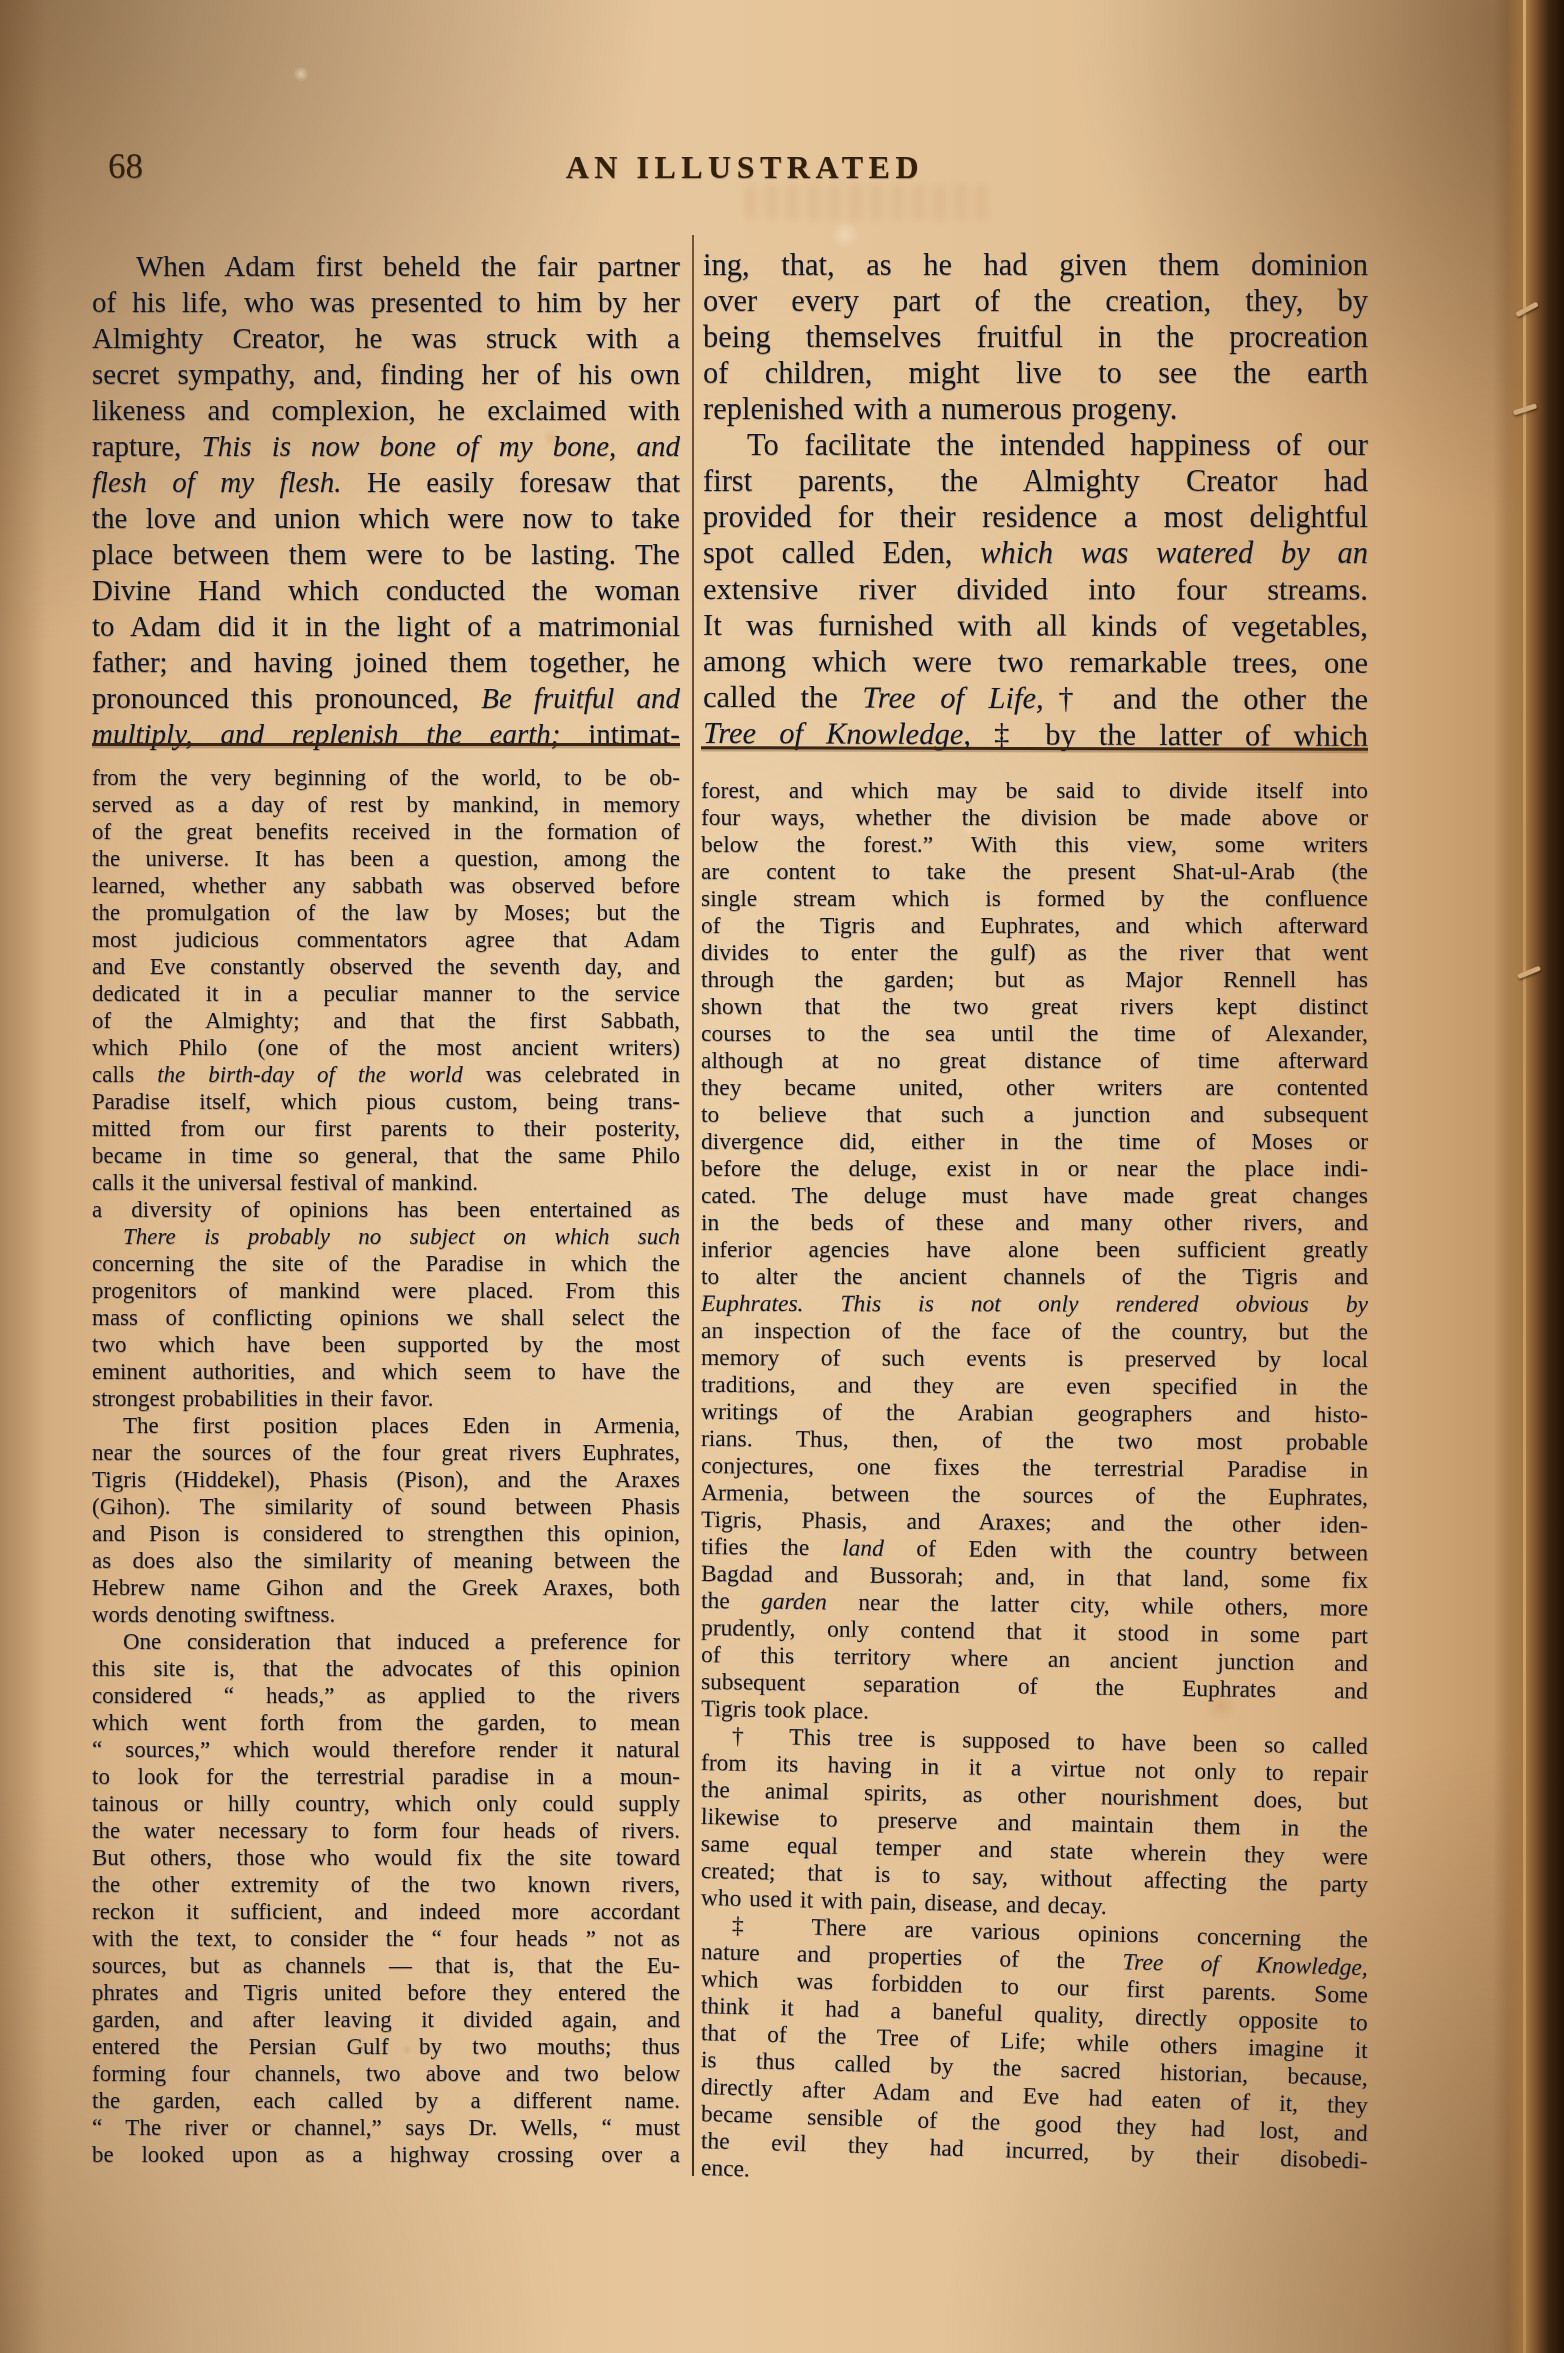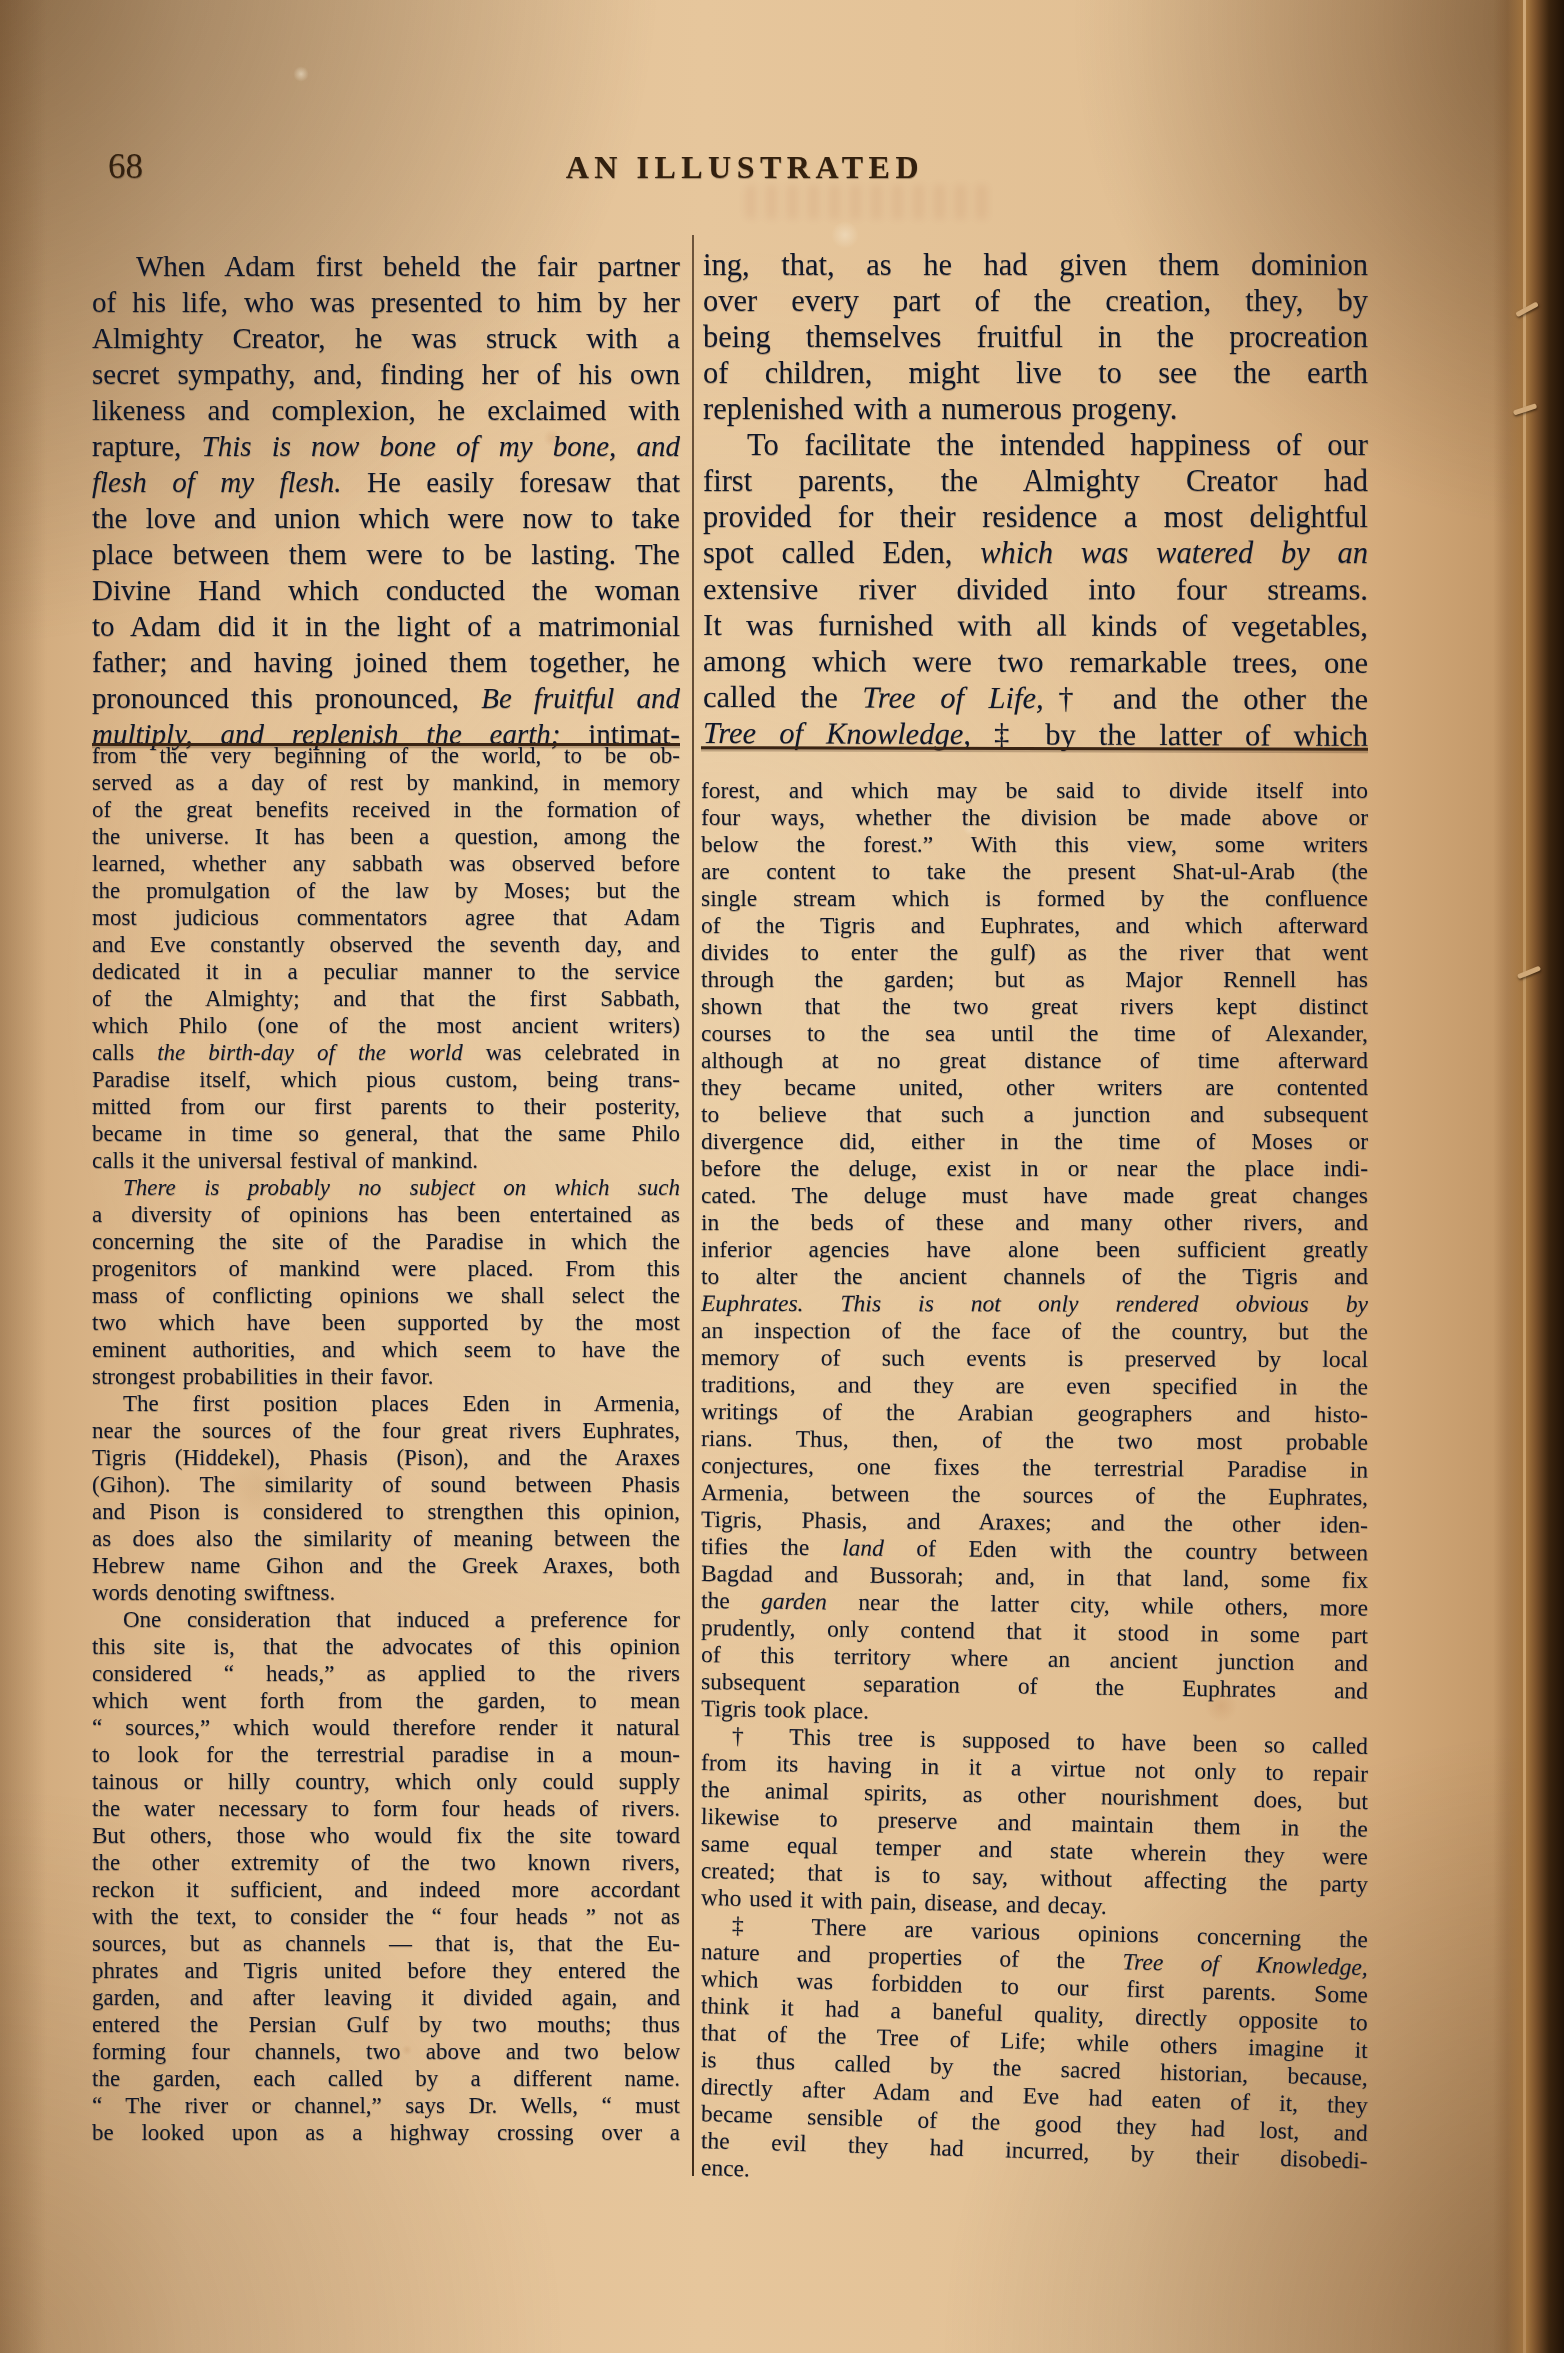--- a/index.html
+++ b/index.html
@@ -38,21 +38,21 @@
     text-shadow:0.4px 0.5px 0.8px rgba(47,29,14,.35);}
   .running-head{position:absolute;left:548px;top:149px;width:376px;text-align:right;
     font-size:32px;font-weight:700;letter-spacing:5.5px;color:#32200f;
     text-shadow:0.4px 0.5px 0.8px rgba(47,29,14,.35);}
   .col{position:absolute;color:#0f172a;text-shadow:0.3px 0.5px 0.7px rgba(47,29,14,.32);margin-top:12px;}
   .tline{text-align:justify;text-align-last:justify;word-spacing:.08em;transform-origin:left center;}
   .tline.parend{text-align-last:left;}
   .main-left{left:92px;top:236px;width:588px;font-size:29px;line-height:36px;}
   .main-right{left:703px;top:235px;width:665px;font-size:30.5px;line-height:36px;}
   .main-left .indent,.main-right .indent{text-indent:44px;}
-  .fn-left{left:92px;top:730px;width:588px;font-size:23px;line-height:27px;}
+  .fn-left{left:92px;top:752px;width:588px;font-size:23px;line-height:27px;}
   .fn-right{left:701px;top:765px;width:667px;font-size:23.5px;line-height:27px;}
   .fn-left .indent,.fn-right .indent{text-indent:31px;}
   .divider{position:absolute;left:692px;top:235px;width:2.3px;height:1941px;
     background:linear-gradient(180deg, rgba(56,35,17,.7), rgba(45,27,12,.9));}
   .rule{position:absolute;height:3.1px;background:#3a2413;box-shadow:0 2.3px 0 rgba(58,36,19,.25);}
   .rule-left{left:92px;top:743px;width:588px;}
   .rule-right{left:701px;top:747px;width:667px;transform:rotate(.15deg);}
 </style>
 </head>
 <body>
@@ -110,22 +110,22 @@
     <div class="tline"><span>most judicious commentators agree that Adam</span></div>
     <div class="tline"><span>and Eve constantly observed the seventh day, and</span></div>
     <div class="tline"><span>dedicated it in a peculiar manner to the service</span></div>
     <div class="tline"><span>of the Almighty; and that the first Sabbath,</span></div>
     <div class="tline"><span>which Philo (one of the most ancient writers)</span></div>
     <div class="tline"><span>calls </span><i>the birth-day of the world</i><span> was celebrated in</span></div>
     <div class="tline"><span>Paradise itself, which pious custom, being trans-</span></div>
     <div class="tline"><span>mitted from our first parents to their posterity,</span></div>
     <div class="tline"><span>became in time so general, that the same Philo</span></div>
     <div class="tline parend"><span>calls it the universal festival of mankind.</span></div>
+    <div class="tline"><span>a diversity of opinions has been entertained as</span></div>
     <div class="tline indent"><i> There is probably no subject on which such</i></div>
-    <div class="tline"><span>a diversity of opinions has been entertained as</span></div>
     <div class="tline"><span>concerning the site of the Paradise in which the</span></div>
     <div class="tline"><span>progenitors of mankind were placed. From this</span></div>
     <div class="tline"><span>mass of conflicting opinions we shall select the</span></div>
     <div class="tline"><span>two which have been supported by the most</span></div>
     <div class="tline"><span>eminent authorities, and which seem to have the</span></div>
     <div class="tline parend"><span>strongest probabilities in their favor.</span></div>
     <div class="tline indent"><span>The first position places Eden in Armenia,</span></div>
     <div class="tline"><span>near the sources of the four great rivers Euphrates,</span></div>
     <div class="tline"><span>Tigris (Hiddekel), Phasis (Pison), and the Araxes</span></div>
     <div class="tline"><span>(Gihon). The similarity of sound between Phasis</span></div>

